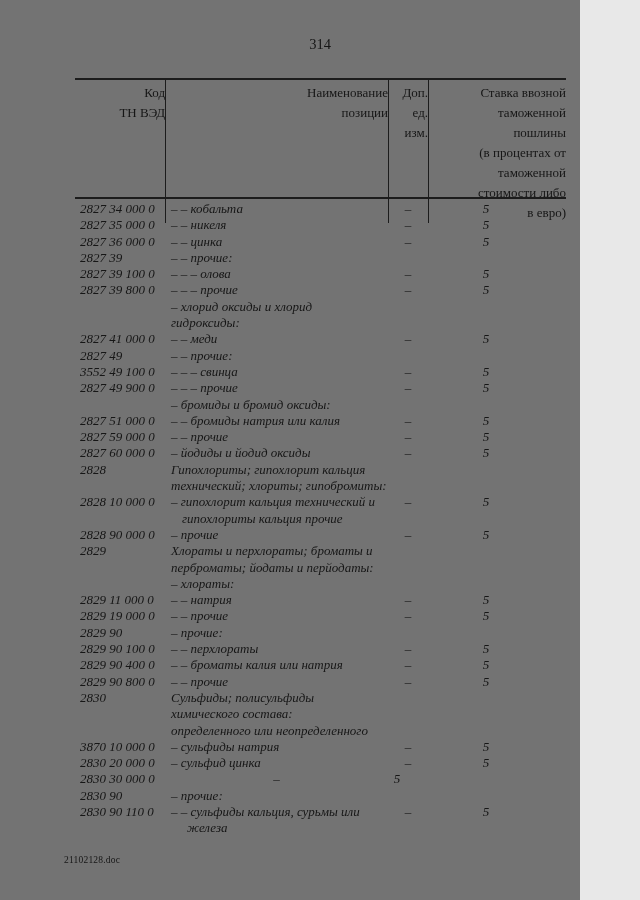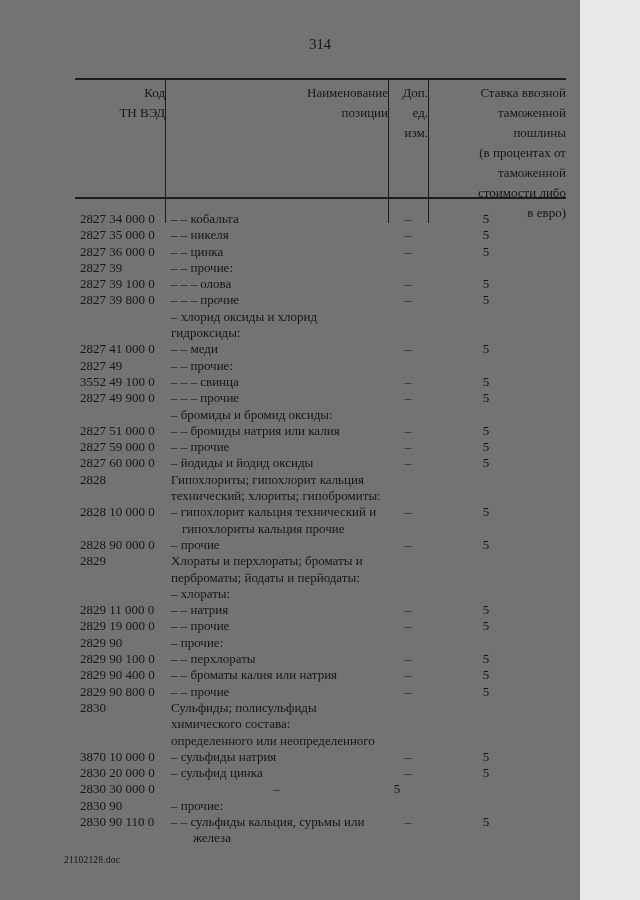--- a/index.html
+++ b/index.html
@@ -35,21 +35,21 @@
     box-sizing: content-box;
   }
   .th {
     text-align: right;
     font-size: 13px;
     line-height: 20px;
     padding-top: 3px;
     white-space: pre-line;
   }
   .th + .th { border-left: 1px solid #1c1c1c; }
-  .tbody { padding-top: 12px; }
+  .tbody { padding-top: 2px; font-style: italic; }
   .trow {
     display: grid;
     grid-template-columns: 90px 223px 40px 138px;
     align-items: start;
   }
   .cell { font-size: 13px; line-height: 16.3px; }
   .cell.code { padding-left: 5px; white-space: nowrap; }
   .cell.name { padding-left: 6px; }
   .cell.name div { white-space: nowrap; }
   .cell.unit { text-align: center; }
@@ -368,21 +368,21 @@
             <div>– прочие:</div>
           </div>
     <div class="cell unit"></div>
     <div class="cell rate"></div>
   </div>
 
   <div class="trow">
     <div class="cell code">2830 90 110 0</div>
     <div class="cell name">
             <div>– – сульфиды кальция, сурьмы или</div>
-            <div style="margin-left: 22px;">железа</div>
+            <div style="margin-left: 16px;">железа</div>
           </div>
     <div class="cell unit">–</div>
     <div class="cell rate">5</div>
   </div>
 </div>
 
   </div>
 
   <div class="doc-footer">21102128.doc</div>
 

